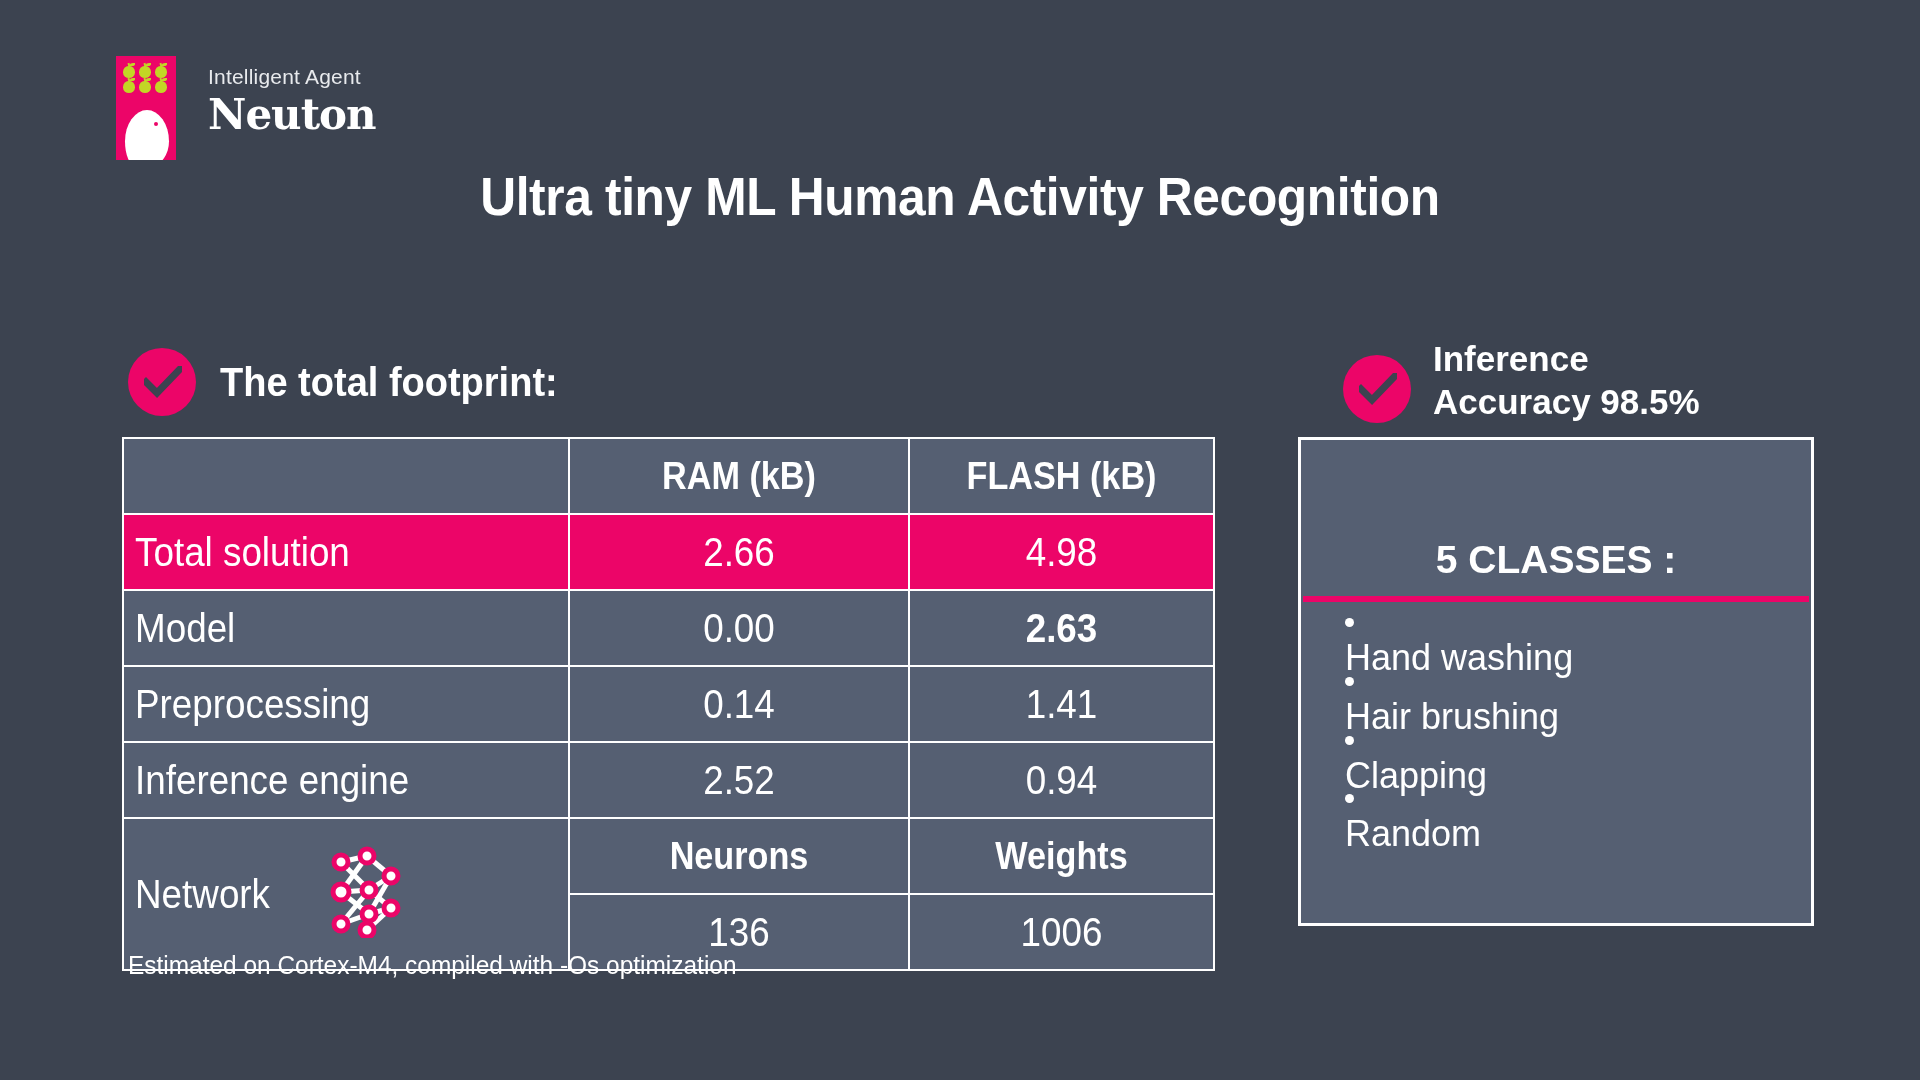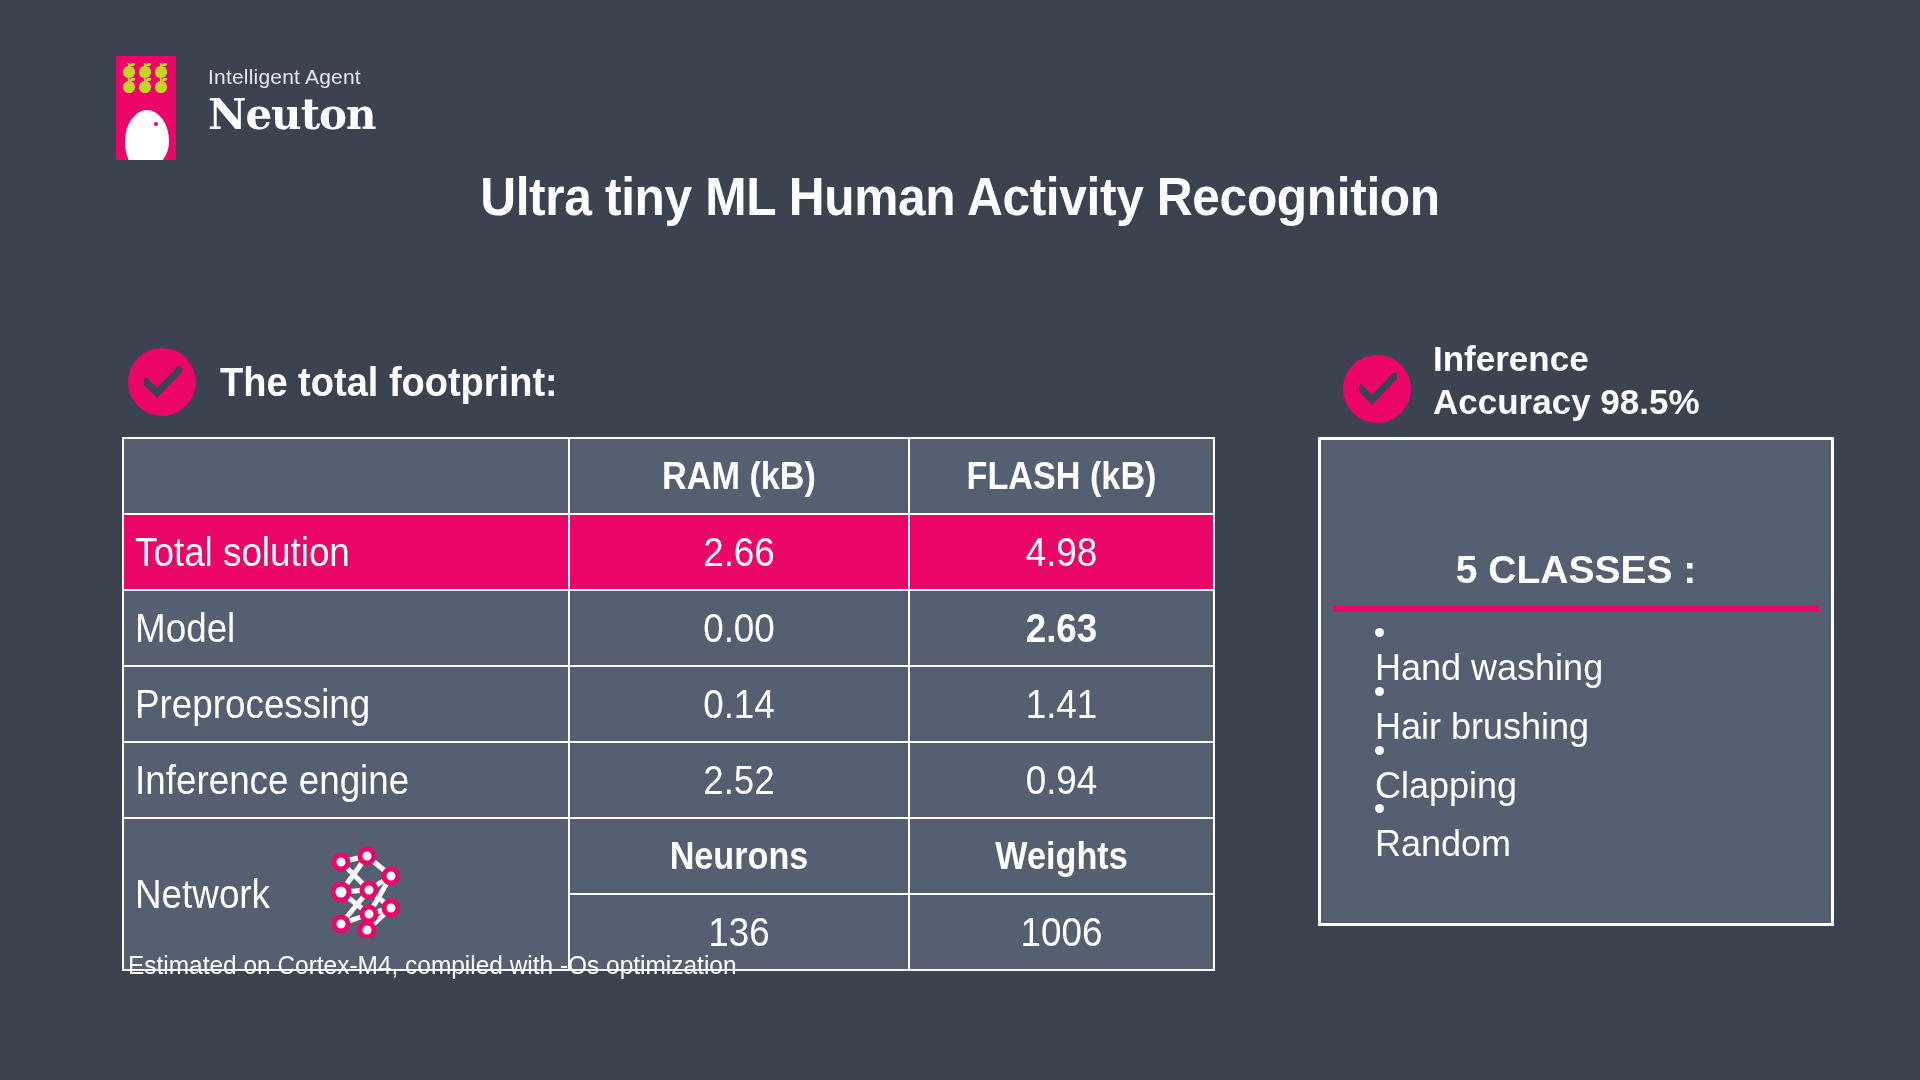--- a/index.html
+++ b/index.html
@@ -254,22 +254,21 @@
 
   
   .classes-panel {
     position: absolute;
     left: 1298px;
     top: 437px;
     width: 516px;
     height: 489px;
     background: #555f72;
     border: 3px solid #ffffff;
-    padding: 12px;
-    margin-left: 20px;
+    padding: 2px;
   }
   .classes-title {
     text-align: center;
     color: #ffffff;
     font-size: 39px;
     font-weight: bold;
     padding-top: 96px;
   }
   .classes-rule {
     height: 6px;

